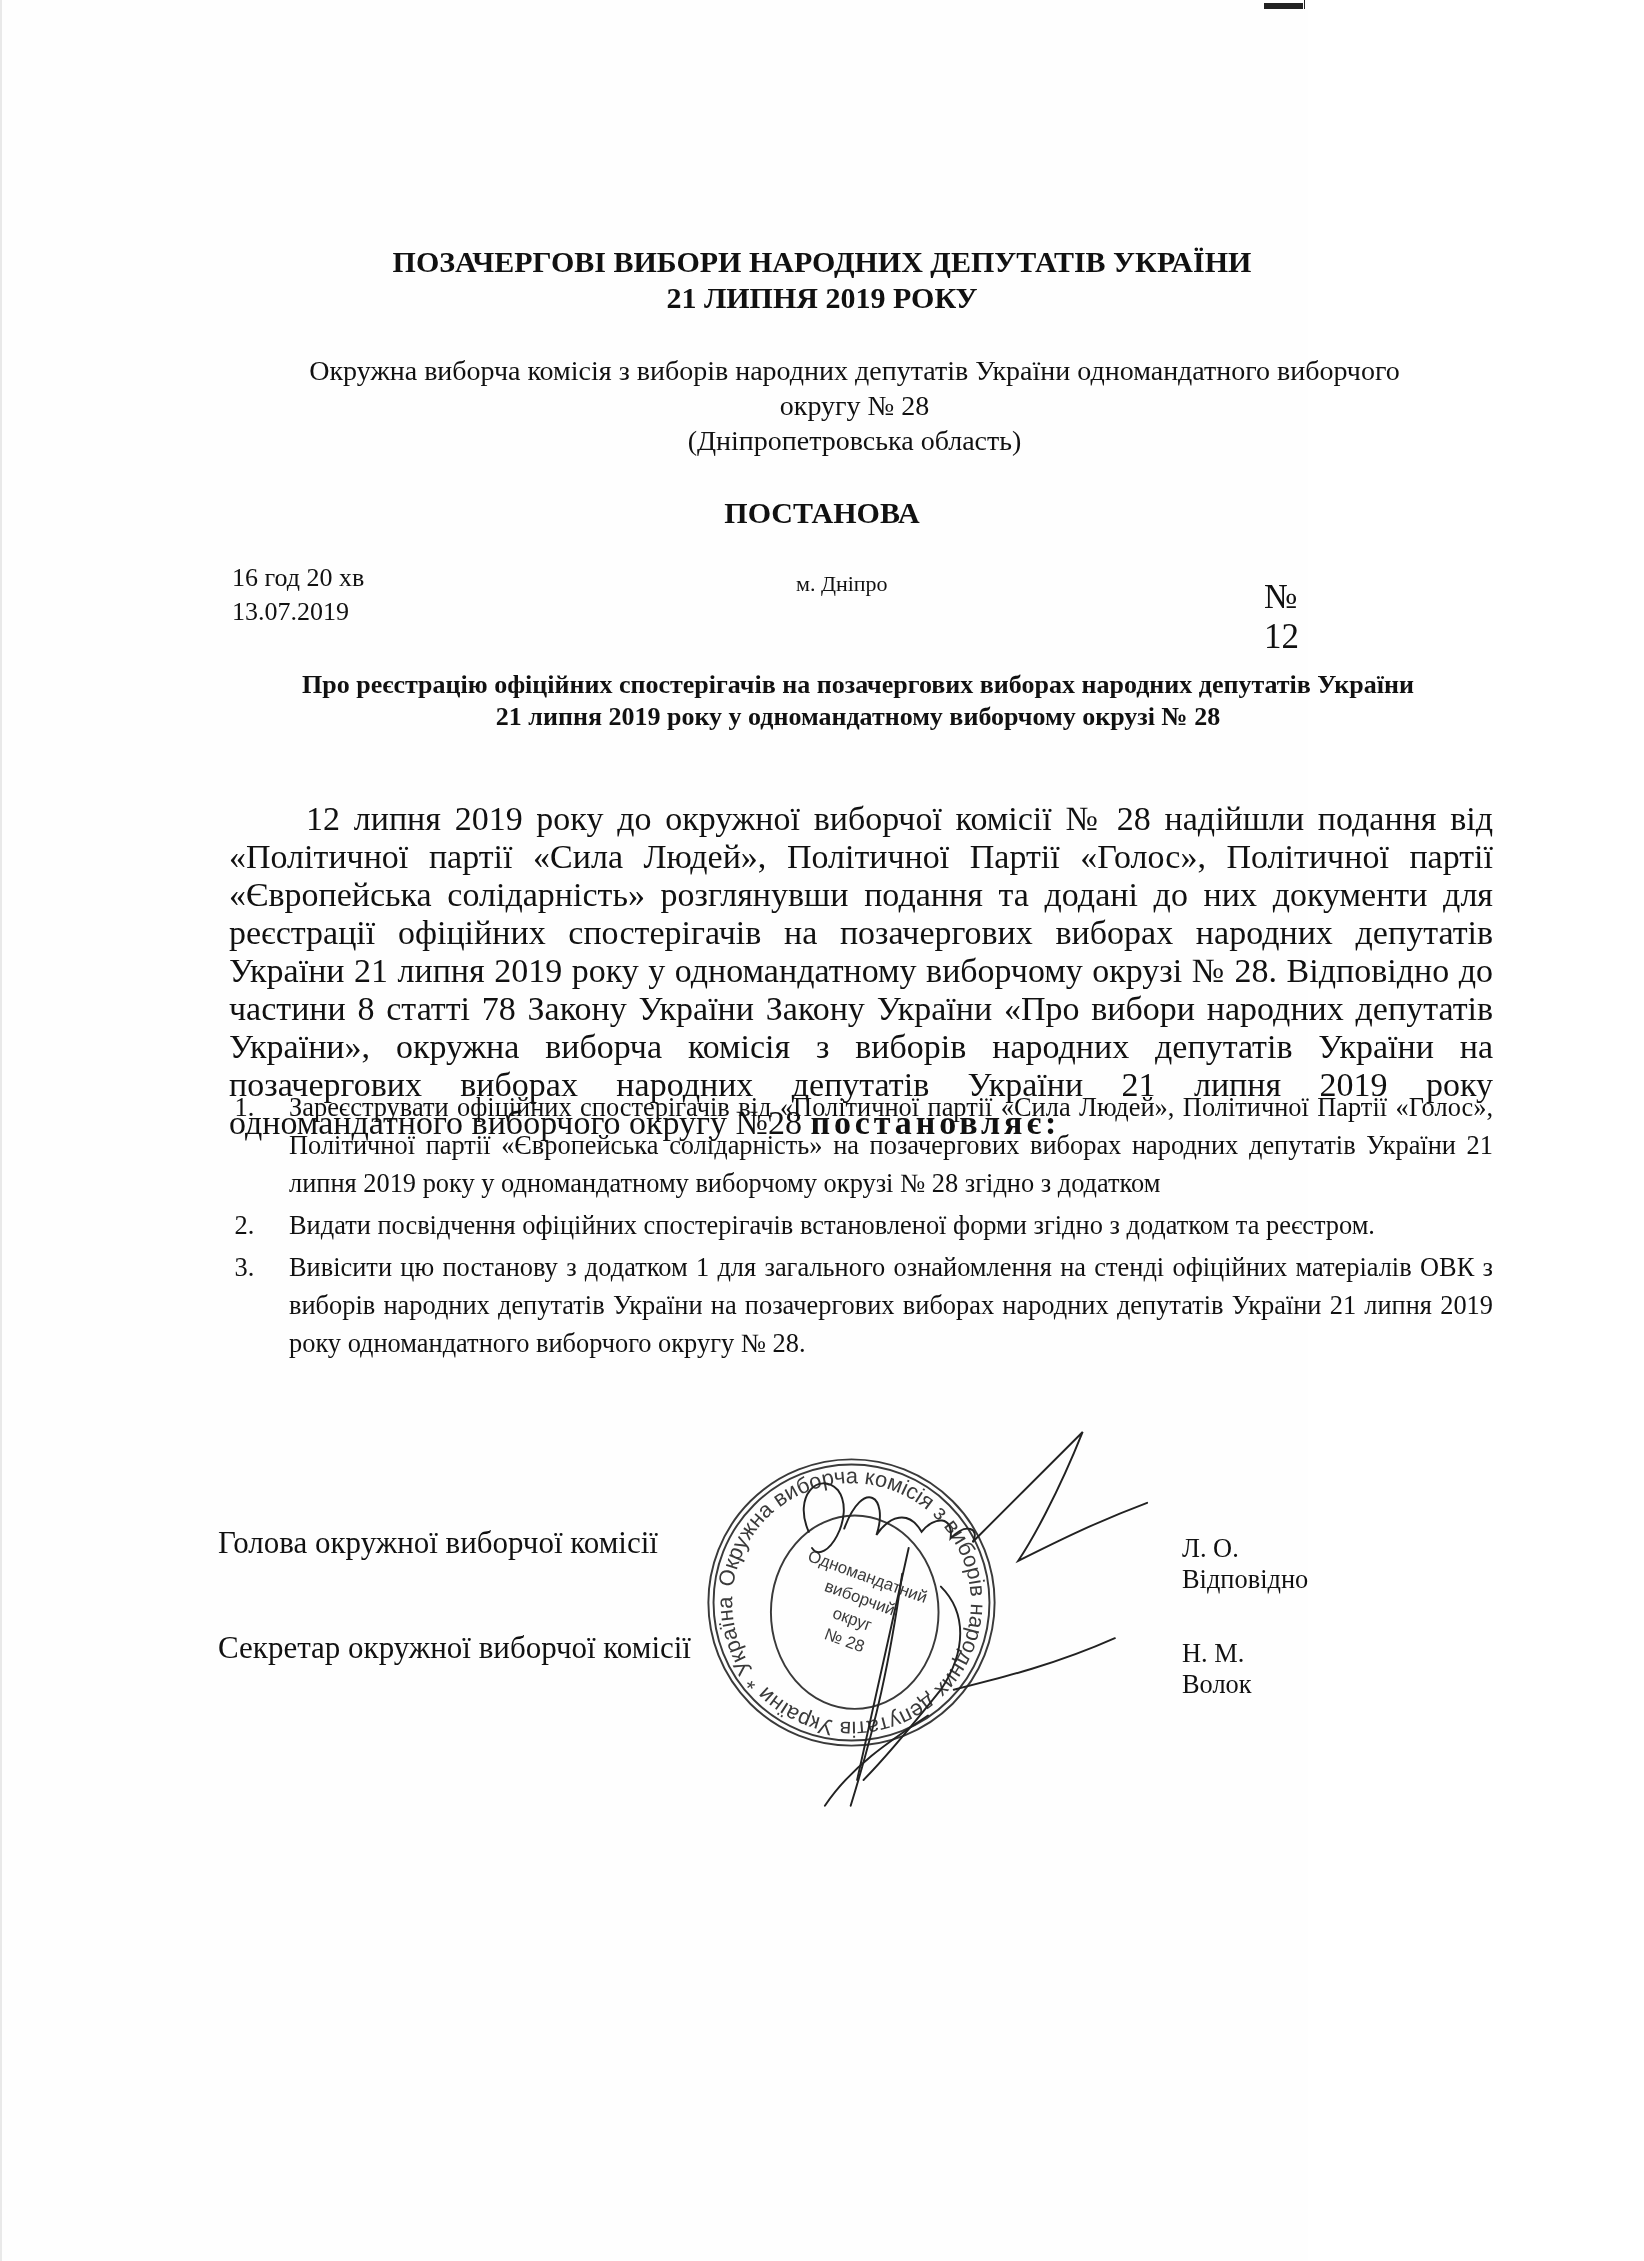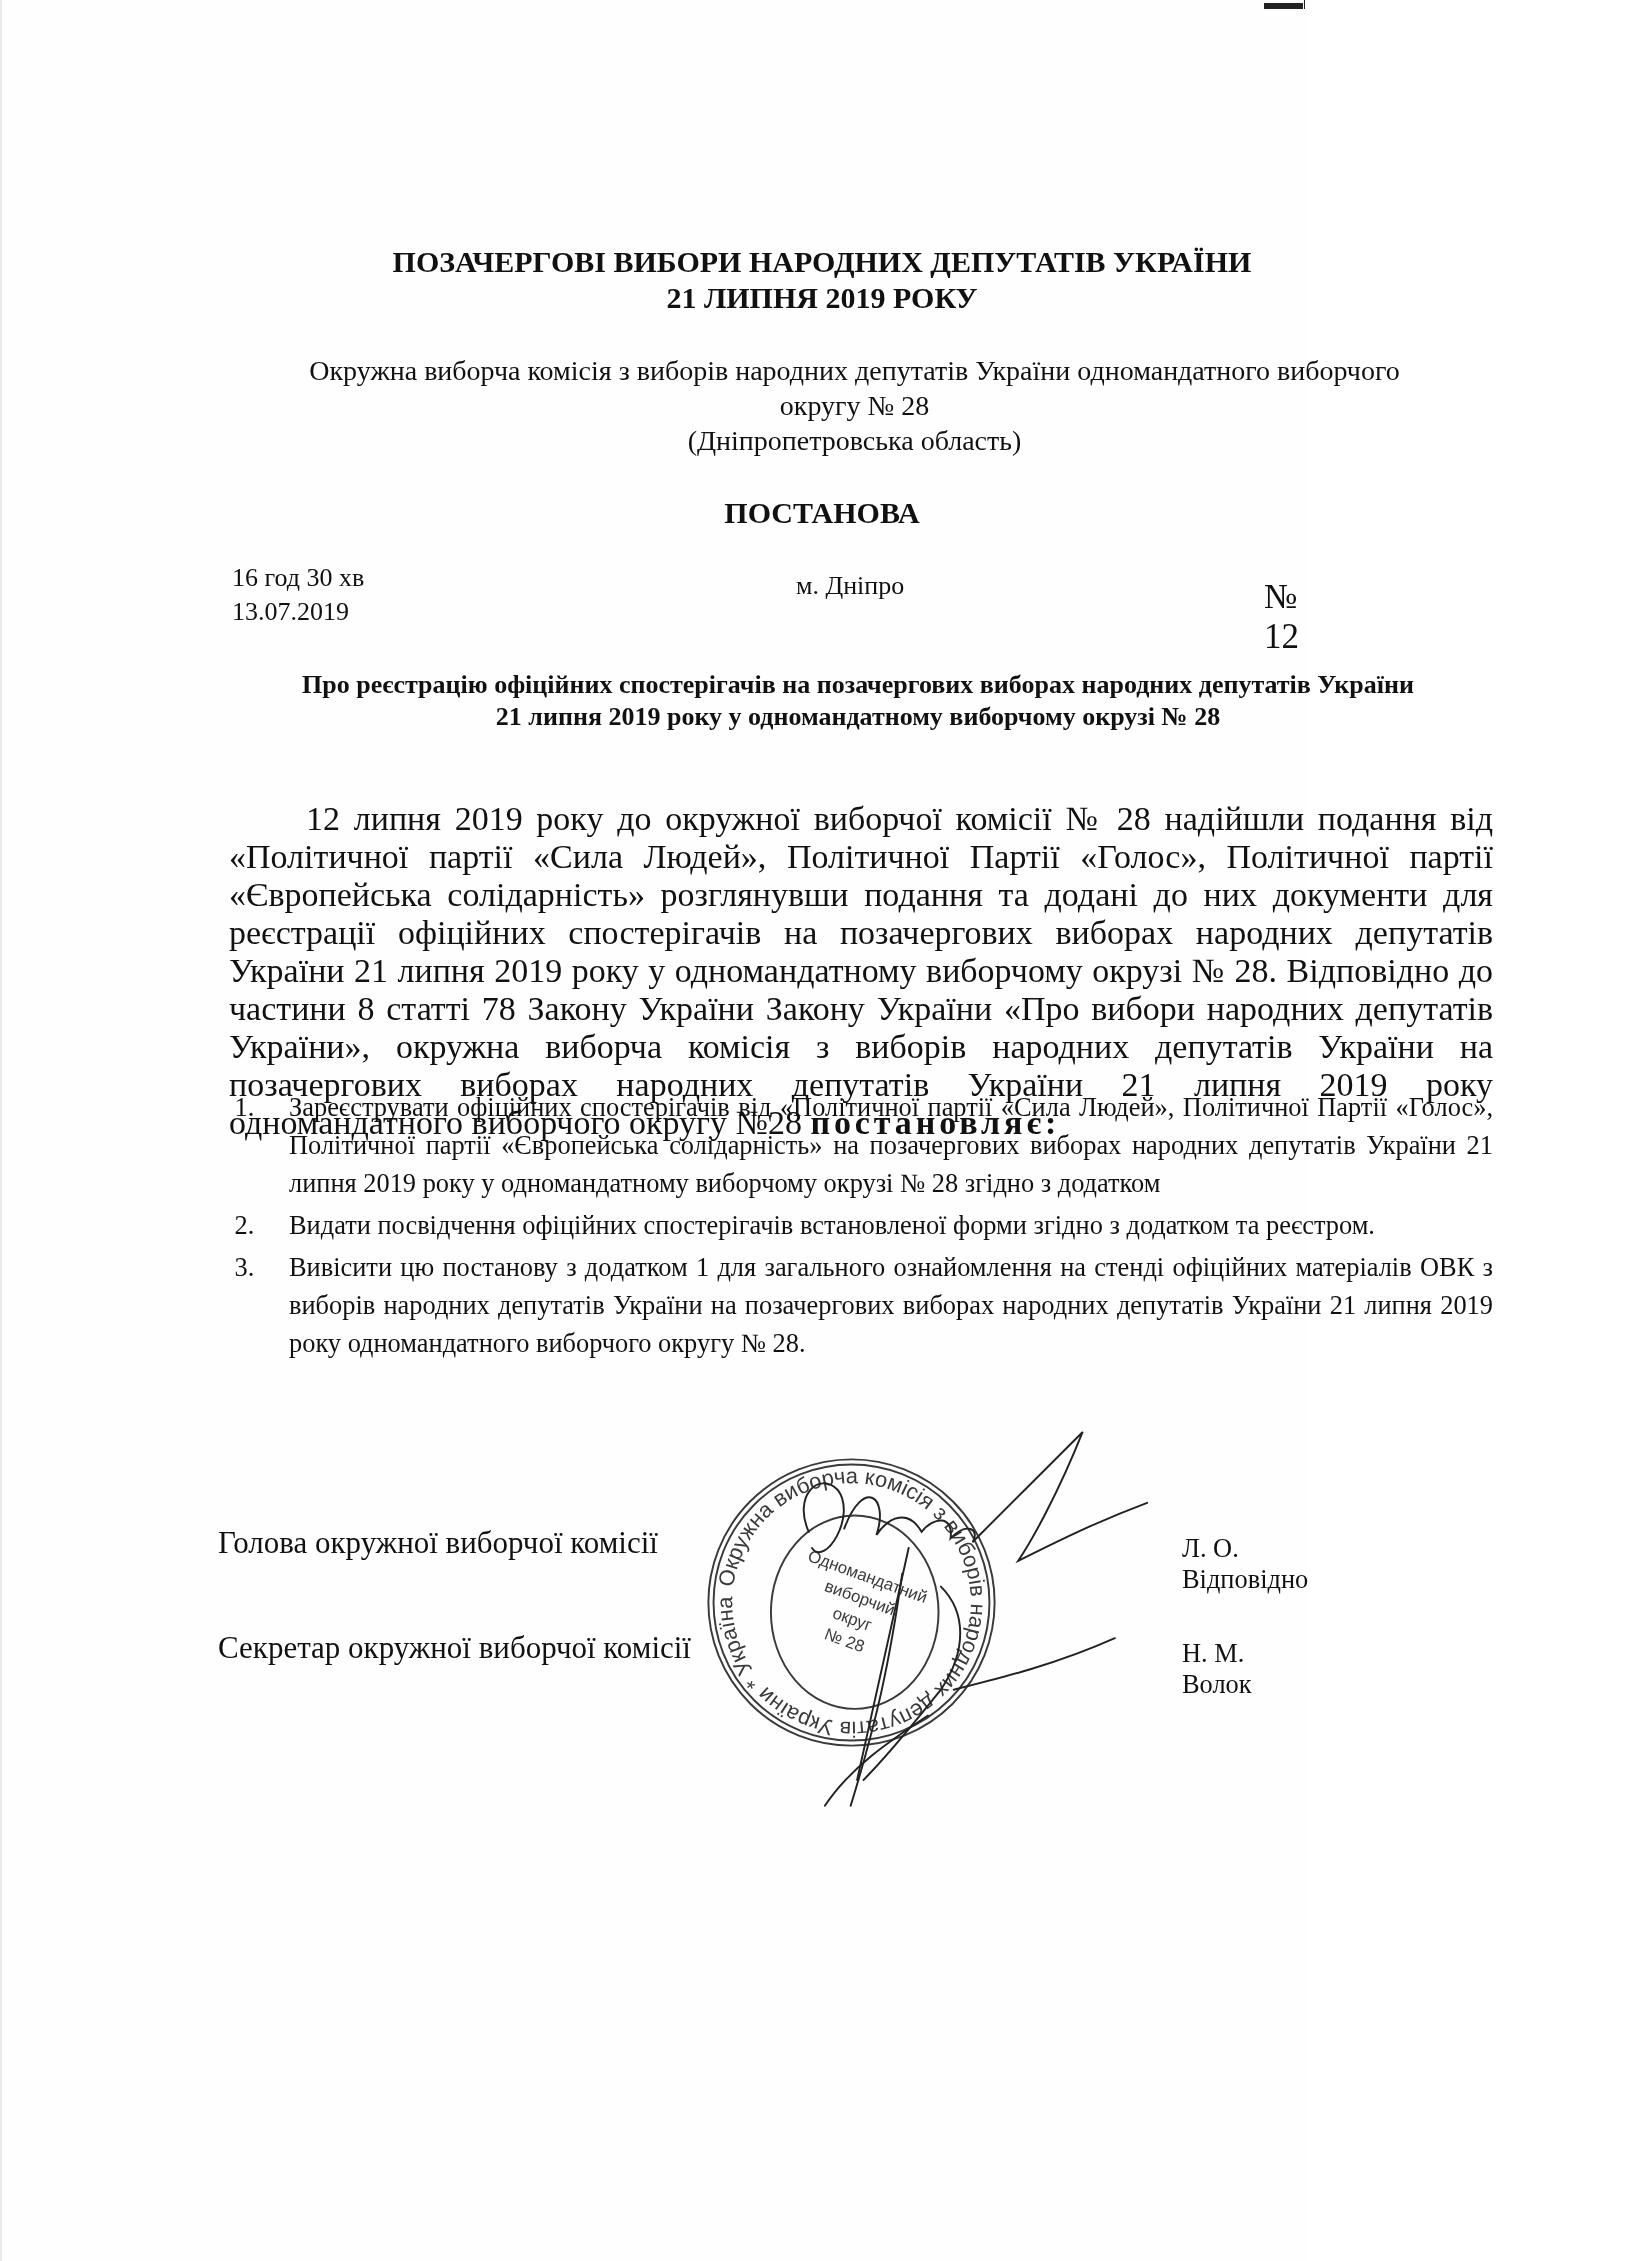--- a/index.html
+++ b/index.html
@@ -9,21 +9,21 @@
   .corner-mark { position: absolute; right: 5.2px; top: 2.6px; width: 39px; height: 6.4px; background: #222; }
   .corner-mark2 { position: absolute; right: 2.6px; top: 0; width: 1.9px; height: 9px; background: #222; }
   .left-edge { position: absolute; left: 0; top: 0; width: 1.9px; height: 2261px; background: #e9e9e9; }
 
   .center { position: absolute; left: 0; width: 1644px; text-align: center; }
   .title { font-weight: bold; font-size: 30px; line-height: 36px; top: 244px; }
   .org { font-size: 28px; line-height: 35px; top: 353px; left: 226px; width: 1257px; }
   .postanova { font-weight: bold; font-size: 30px; top: 496px; }
 
   .meta-left { position: absolute; left: 232px; top: 561px; font-size: 26px; line-height: 34px; }
-  .meta-center { position: absolute; left: 796px; top: 571px; font-size: 26px; }
+  .meta-center { position: absolute; left: 796px; top: 571px; font-size: 22px; }
   .meta-right { position: absolute; left: 1264px; top: 577px; font-size: 35px; }
 
   .subject { font-weight: bold; font-size: 26px; line-height: 32px; top: 669px; left: 226px; width: 1264px; }
 
   .body { position: absolute; left: 229px; top: 800px; width: 1264px; font-size: 34px; line-height: 38px; text-align: justify; }
   .body p { margin: 0; text-indent: 77px; }
   .spaced { font-weight: bold; letter-spacing: 3.9px; }
 
   .list { position: absolute; left: 232px; top: 1088px; width: 1261px; font-size: 26.4px; line-height: 38px; margin: 0; padding: 0; list-style: none; }
   .list li { position: relative; padding-left: 57px; text-align: justify; margin-bottom: 3.9px; }
@@ -50,21 +50,21 @@
 
   <div class="center org">
     <div>Окружна виборча комісія з виборів народних депутатів України одномандатного виборчого</div>
     <div>округу № 28</div>
     <div>(Дніпропетровська область)</div>
   </div>
 
   <div class="center postanova">ПОСТАНОВА</div>
 
   <div class="meta-left">
-    <div>16 год 30 хв</div>
+    <div>16 год 20 хв</div>
     <div>13.07.2019</div>
   </div>
   <div class="meta-center">м. Дніпро</div>
   <div class="meta-right">№ 12</div>
 
   <div class="center subject">
     <div>Про реєстрацію офіційних спостерігачів на позачергових виборах народних депутатів України</div>
     <div>21 липня 2019 року у одномандатному виборчому окрузі № 28</div>
   </div>
 

